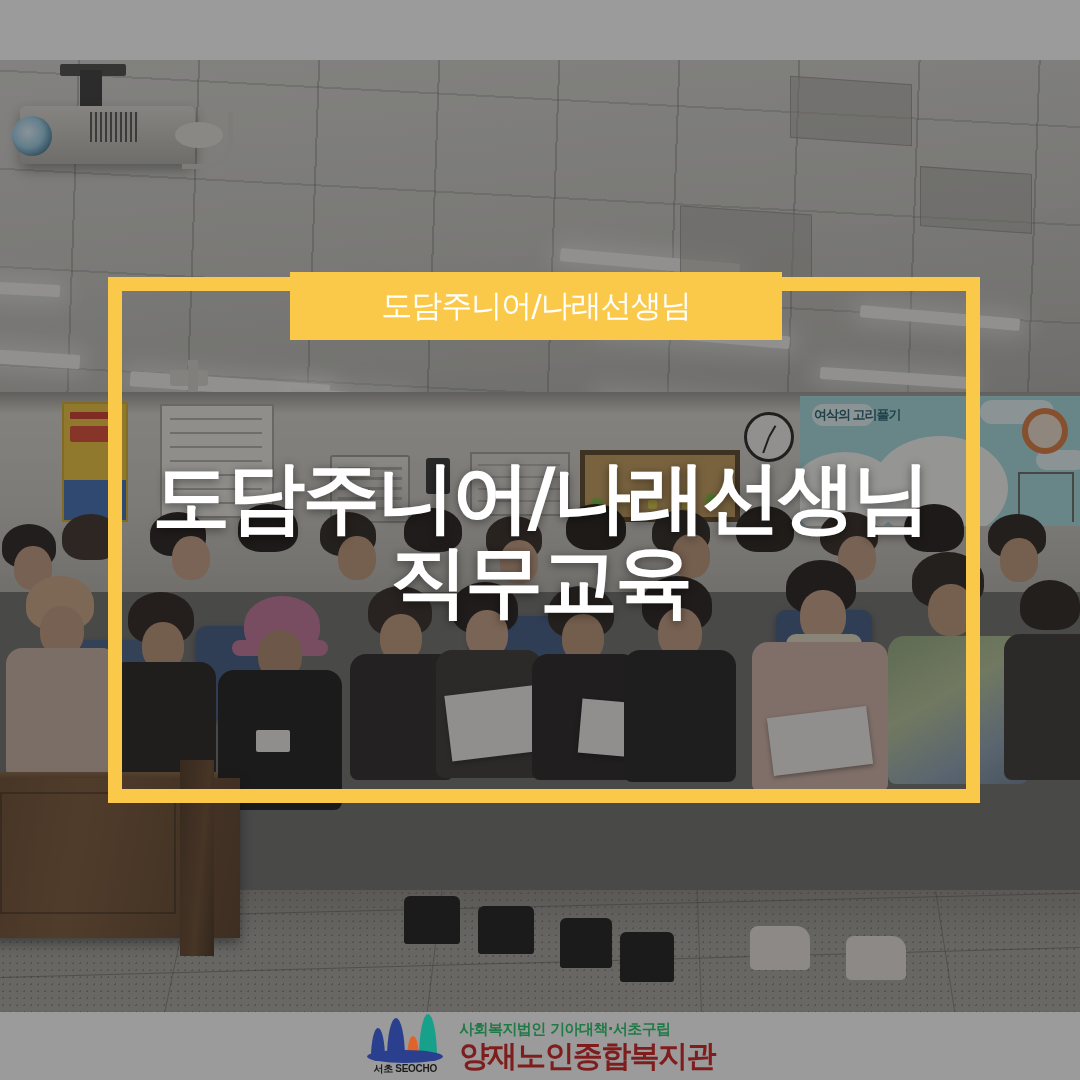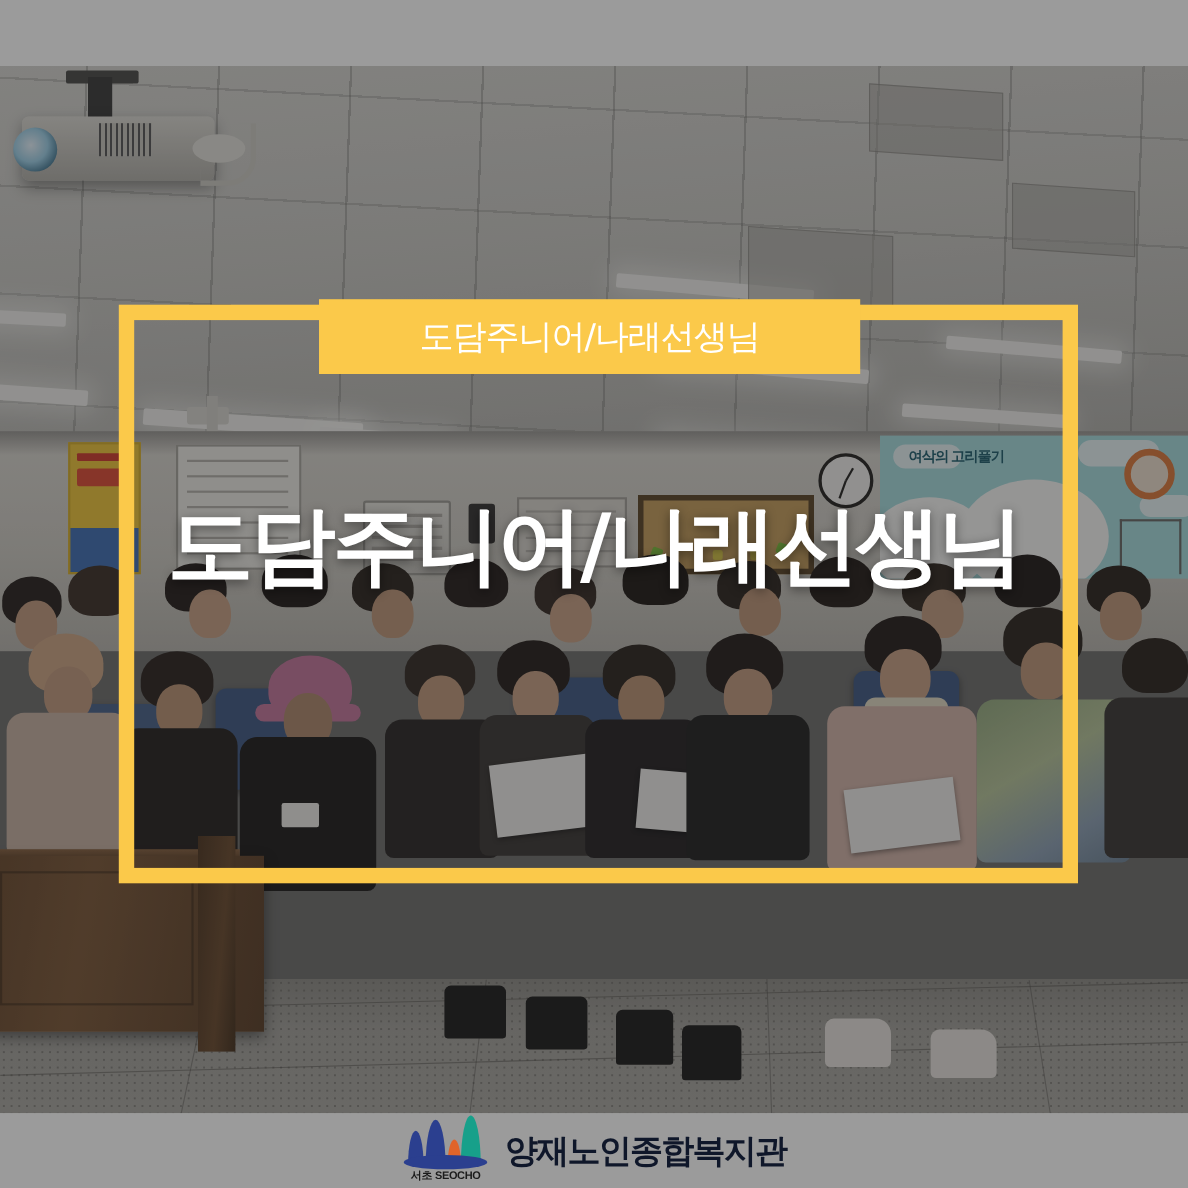--- a/index.html
+++ b/index.html
@@ -83,21 +83,21 @@
   .dot-star{position:absolute;width:10px;height:10px;background:#7dbf3a;border-radius:2px;transform:rotate(20deg);}
   .dot-heart{position:absolute;width:9px;height:9px;background:#e6d34a;border-radius:2px;}
 
   .clock{position:absolute;left:744px;top:352px;width:44px;height:44px;border-radius:50%;
      background:#f4f3ef;border:3px solid #23221f;}
   .clock .h{position:absolute;left:50%;top:50%;width:2px;height:13px;background:#23221f;transform-origin:bottom;transform:translate(-50%,-100%) rotate(30deg);}
   .clock .m{position:absolute;left:50%;top:50%;width:2px;height:17px;background:#23221f;transform-origin:bottom;transform:translate(-50%,-100%) rotate(200deg);}
 
   .mural{position:absolute;left:800px;top:336px;width:280px;height:130px;background:#a8dfe0;overflow:hidden;}
   .cloud{position:absolute;background:#eaf8f8;border-radius:40px;}
-  .mural-title{position:absolute;left:26px;top:10px;font-size:13px;color:#1f5f6e;
+  .mural-title{position:absolute;left:14px;top:10px;font-size:13px;color:#1f5f6e;
      font-weight:700;letter-spacing:-1px;}
   .mural-big{position:absolute;left:6px;top:24px;font-size:44px;color:#1d4f8e;
      font-weight:900;letter-spacing:-4px;text-shadow:2px 2px 0 #fff;}
   .balloon{position:absolute;background:#fbfbf8;border-radius:50%;}
   .donut{position:absolute;width:34px;height:34px;border-radius:50%;background:#f0e2cf;
      border:6px solid #e07a3a;}
   .ladder{position:absolute;right:6px;bottom:4px;width:52px;height:48px;
      border:2px solid #6a6a66;border-bottom:none;}
 
   .ac{position:absolute;left:330px;top:395px;width:76px;height:64px;
@@ -177,21 +177,21 @@
   .logo{position:relative;width:80px;height:52px;}
   .logo-ell{position:absolute;left:2px;top:30px;width:76px;height:13px;border-radius:50%;
       background:#2b3f8f;}
   .arch{position:absolute;bottom:16px;border-radius:50% 50% 0 0 / 100% 100% 0 0;}
   .logo-cap{position:absolute;left:0;top:42px;width:80px;height:10px;
       font-size:10px;color:#1b1b1b;letter-spacing:-.3px;text-align:center;font-weight:700;
       font-family:"Liberation Sans",sans-serif;white-space:nowrap;}
   .foot-text{display:flex;flex-direction:column;justify-content:center;}
   .foot-sub{font-size:15px;color:#1f7a46;font-weight:700;letter-spacing:-.6px;
       font-family:"DejaVu Sans","Liberation Sans",sans-serif;line-height:1.25;}
-  .foot-main{font-size:30px;color:#0f172a;font-weight:800;letter-spacing:-1.6px;
+  .foot-main{font-size:30px;color:#7f1d1d;font-weight:800;letter-spacing:-1.6px;
       font-family:"DejaVu Sans","Liberation Sans",sans-serif;line-height:1.1;}
 </style>
 </head>
 <body>
 
 <div class="card">
 
   <div class="photo">
     <div class="scene">
 
@@ -384,32 +384,34 @@
     <div class="overlay"></div>
   </div>
 
   <div class="frame"></div>
   <div class="banner">
     <span class="banner-text">도담주니어/나래선생님</span>
   </div>
 
   <div class="title-wrap">
     <div class="title-line l1">도담주니어/나래선생님</div>
+    <div class="title-line l2">직무교육</div>
   </div>
 
   <div class="bar-top"></div>
   <div class="bar-bottom"></div>
 
   <div class="footer-inner">
     <div class="logo">
       <div class="arch" style="left:6px;bottom:14px;width:14px;height:30px;background:#2b3f8f;"></div>
       <div class="arch" style="left:22px;bottom:14px;width:18px;height:40px;background:#2b3f8f;"></div>
       <div class="arch" style="left:42px;bottom:14px;width:12px;height:22px;background:#e0642a;"></div>
       <div class="arch" style="left:54px;bottom:14px;width:18px;height:44px;background:#17a08a;"></div>
       <div class="logo-ell"></div>
       <div class="logo-cap">서초 SEOCHO</div>
     </div>
     <div class="foot-text">
+      <div class="foot-sub">사회복지법인 기아대책·서초구립</div>
       <div class="foot-main">양재노인종합복지관</div>
     </div>
   </div>
 
 </div>
 
 </body></html>

